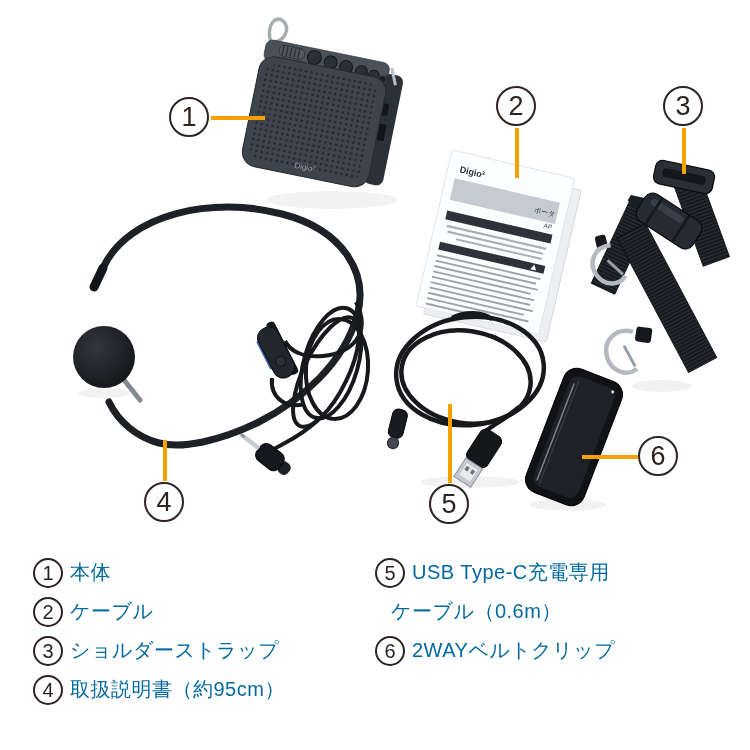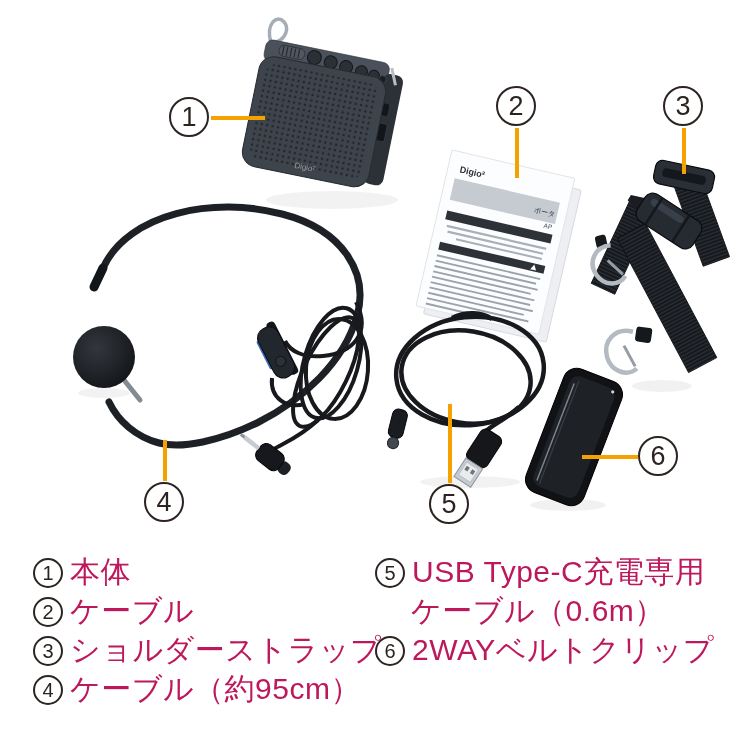--- a/index.html
+++ b/index.html
@@ -13,27 +13,27 @@
     position:absolute;width:36px;height:36px;border:2.5px solid #2b2421;border-radius:50%;
     background:#fff;display:flex;align-items:center;justify-content:center;
     font-size:27px;line-height:1;color:#2b2421;z-index:5;
   }
   .cline{position:absolute;background:#F5A100;z-index:4;}
   
   .legend-col{position:absolute;display:flex;flex-direction:column;}
   .legend-col.left{left:33px;top:556px;}
   .legend-col.right{left:375px;top:556px;}
   .lrow{display:flex;align-items:center;height:33px;margin-bottom:6px;}
-  .lrow-cont{margin-left:36px;}
+  .lrow-cont{margin-left:16px;}
   .lnum{
     flex:0 0 auto;width:26px;height:26px;border:2px solid #2b2421;border-radius:50%;
     display:flex;align-items:center;justify-content:center;font-size:20px;line-height:1;
     margin-right:7px;color:#2b2421;
   }
-  .ltext{font-size:30px;letter-spacing:0.5px;white-space:nowrap;color:#be185d;}
+  .ltext{font-size:20px;letter-spacing:0.5px;white-space:nowrap;color:#0369a1;}
 </style>
 </head>
 <body>
 
 <div class="stage">
 
   <svg class="photo-svg" width="750" height="560" viewBox="0 0 750 560">
     <defs>
       <pattern id="dots" width="5.5" height="5.5" patternUnits="userSpaceOnUse">
         <circle cx="2.7" cy="2.7" r="1.25" fill="#22262c"></circle>
@@ -237,21 +237,21 @@
     <div class="lrow">
       <span class="lnum">2</span>
       <span class="ltext">ケーブル</span>
     </div>
     <div class="lrow">
       <span class="lnum">3</span>
       <span class="ltext">ショルダーストラップ</span>
     </div>
     <div class="lrow">
       <span class="lnum">4</span>
-      <span class="ltext">ケーブル（約95cm）</span>
+      <span class="ltext">取扱説明書（約95cm）</span>
     </div>
   </div>
 
   <div class="legend-col right">
     <div class="lrow">
       <span class="lnum">5</span>
       <span class="ltext">USB Type-C充電専用</span>
     </div>
     <div class="lrow lrow-cont">
       <span class="ltext">ケーブル（0.6m）</span>

